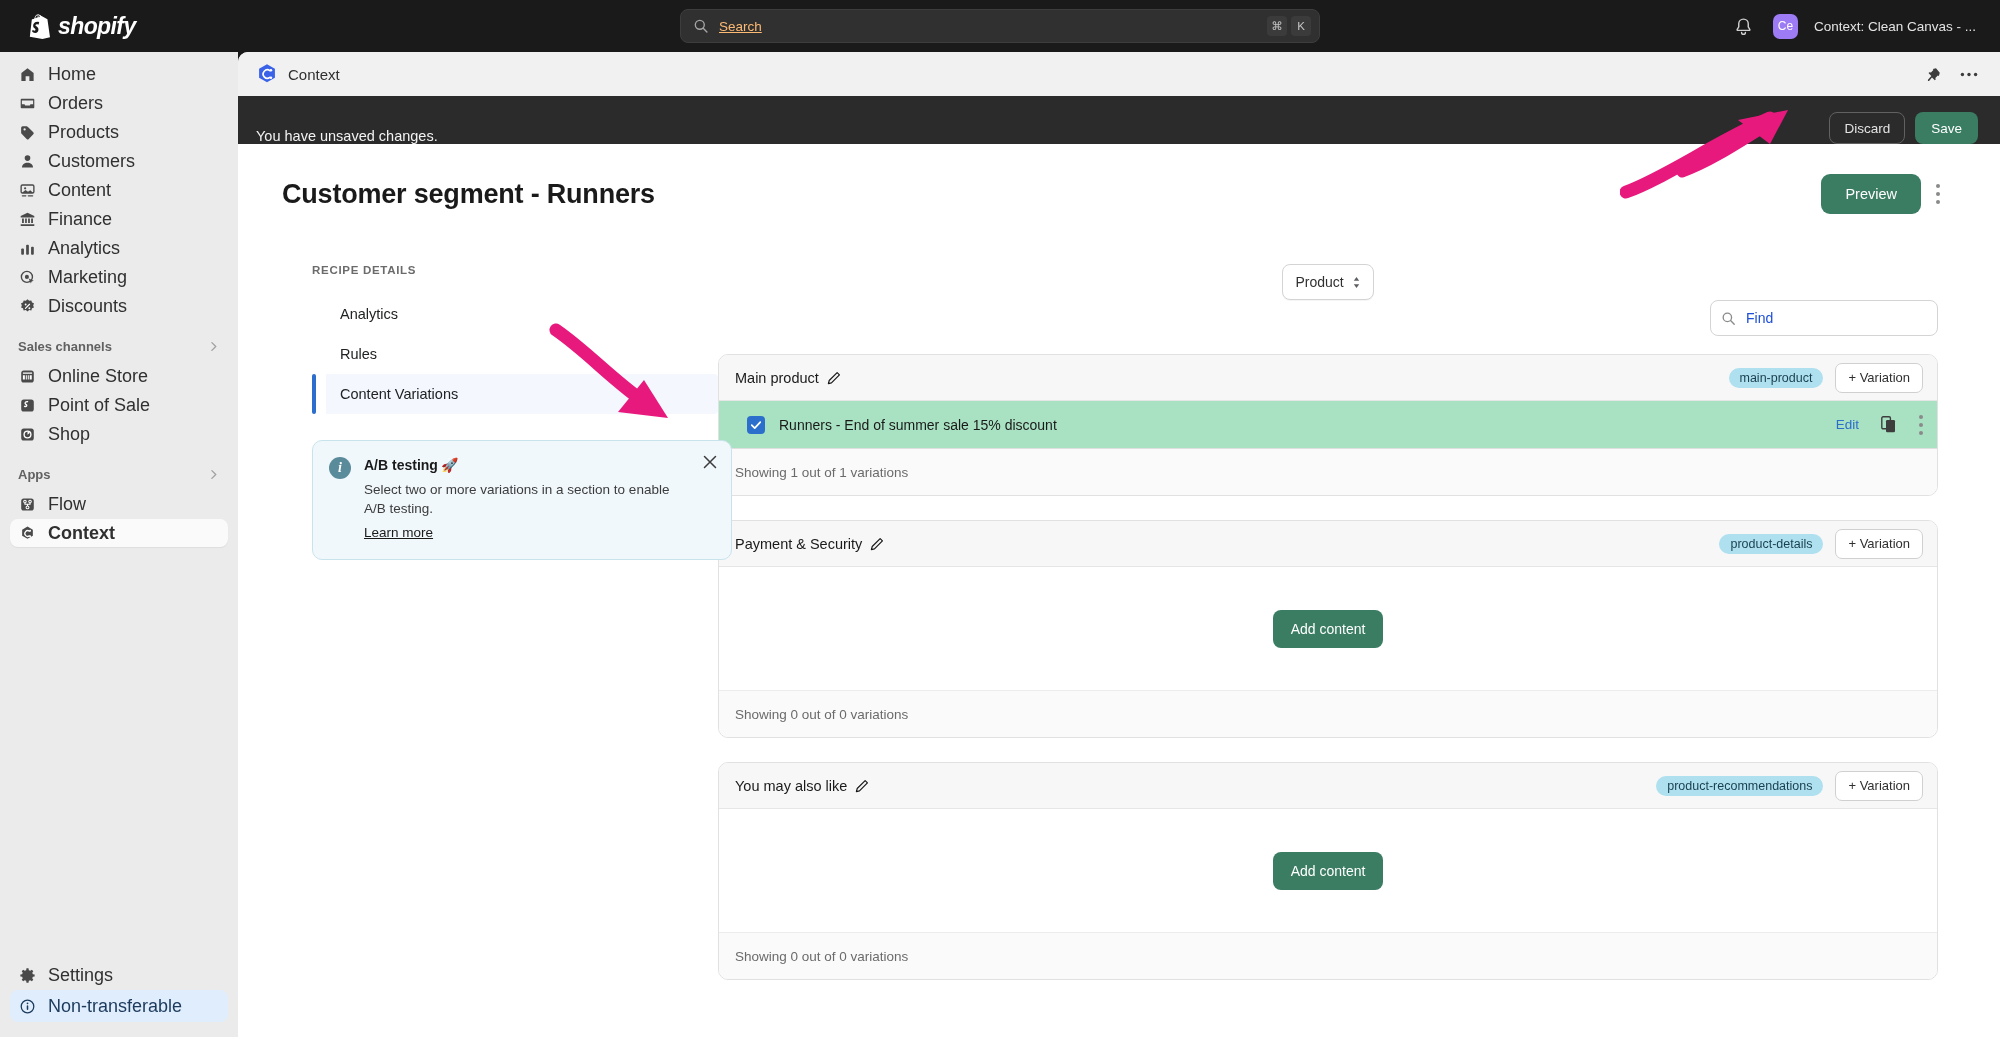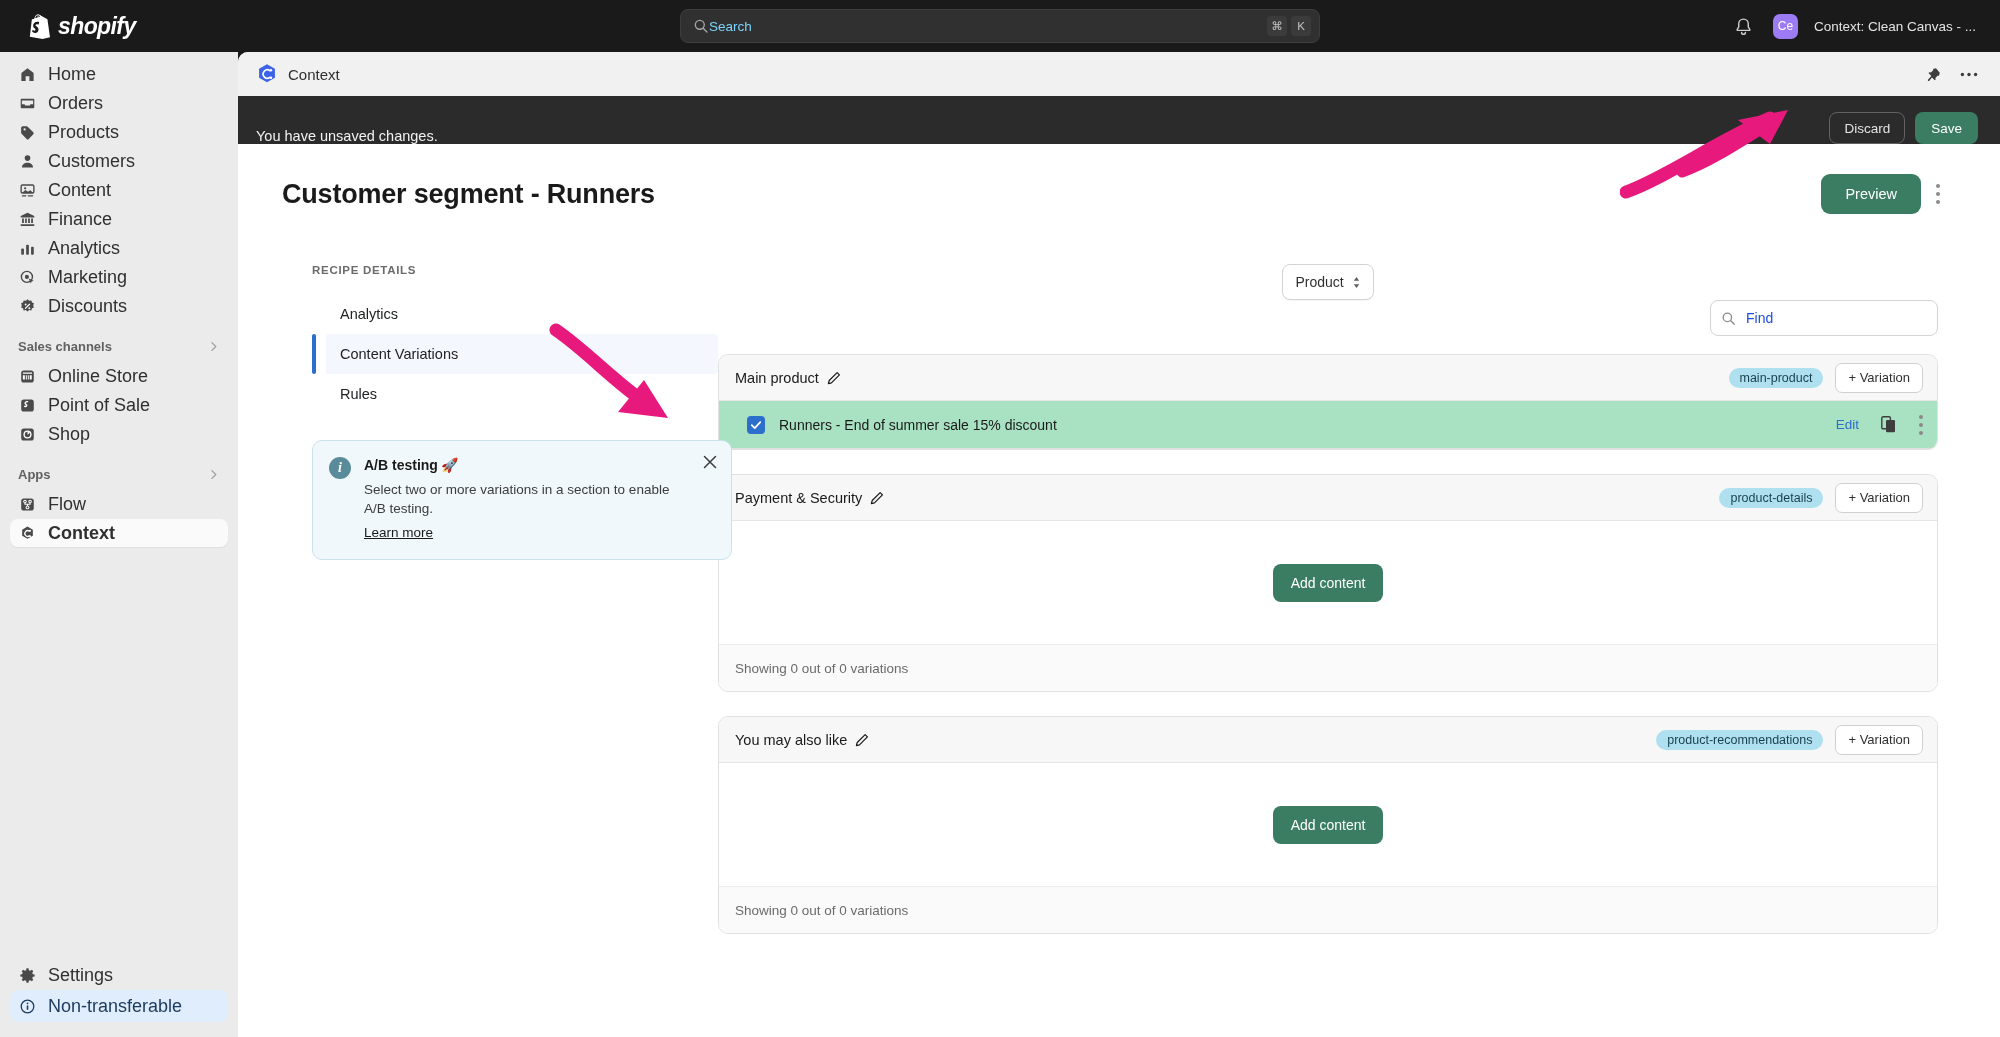--- a/index.html
+++ b/index.html
@@ -21,21 +21,21 @@
   .logo-text {
     color: #fff; font-size: 23px; font-weight: 700; font-style: italic;
     letter-spacing: -0.6px; font-family: "Liberation Sans", sans-serif;
   }
   .searchbar {
     position: absolute; left: 680px; top: 9px; width: 640px; height: 34px;
     background: #303030; border: 1px solid #3d3d3d; border-radius: 8px;
     display: flex; align-items: center; padding: 0 8px 0 12px;
   }
   .searchbar .sicon { width: 16px; height: 16px; flex: 0 0 16px; opacity: .78; }
-  .searchbar .sph { color: #7dd3fc; font-size: 13.5px; flex: 1; }
+  .searchbar .sph { color: #fdba74; font-size: 13.5px; margin-left: 10px; flex: 1; text-decoration: underline; }
   .kbd {
     display: inline-flex; align-items: center; justify-content: center;
     min-width: 20px; height: 20px; padding: 0 4px; margin-left: 4px;
     background: #3b3b3b; border-radius: 4px; color: #c5c5c5; font-size: 11.5px;
   }
   .top-right {
     position: absolute; right: 16px; top: 0; height: 52px;
     display: flex; align-items: center; gap: 12px;
   }
   .bell { width: 19px; height: 19px; opacity: .9; }
@@ -503,25 +503,25 @@
       </div>
 
       <div class="body-grid">
 
         <div class="left-col">
           <div class="rd-label">RECIPE DETAILS</div>
           <div class="rd-list">
             <div class="rd-item">
               <span>Analytics</span>
             </div>
+            <div class="rd-item">
+              <span>Rules</span>
+            </div>
             <div class="rd-item active">
               <span>Content Variations</span>
-            </div>
-            <div class="rd-item">
-              <span>Rules</span>
             </div>
           </div>
 
           <div class="info-card">
             <div class="info-ico">i</div>
             <div class="info-body">
               <div class="info-title">A/B testing 🚀</div>
               <div class="info-text">Select two or more variations in a section to enable A/B testing.</div>
               <a class="info-link" href="#">Learn more</a>
             </div>
@@ -575,20 +575,23 @@
                   <rect x="0.8" y="0.8" width="8.6" height="12" rx="1.3" fill="none" stroke="#3d3d3d" stroke-width="1.4"></rect>
                   <rect x="5" y="4" width="9" height="12.2" rx="1.3" fill="#3d3d3d"></rect>
                 </svg>
                 <div class="vdots">
                     <i></i>
                     <i></i>
                     <i></i>
                   </div>
               </div>
             </div>
+            <div class="footer-row">
+              <span>Showing 1 out of 1 variations</span>
+            </div>
           </div>
 
           <div class="sec">
             <div class="sec-head">
               <span class="sec-name">Payment &amp; Security</span>
               <svg class="pencil" viewBox="0 0 16 16">
                 <path d="M11.6 1.8 14.2 4.4 5.1 13.5 1.6 14.4 2.5 10.9z" fill="none" stroke="#1a1a1a" stroke-width="1.4" stroke-linejoin="round"></path>
               </svg>
               <div class="sec-right">
                 <span class="badge">product-details</span>

